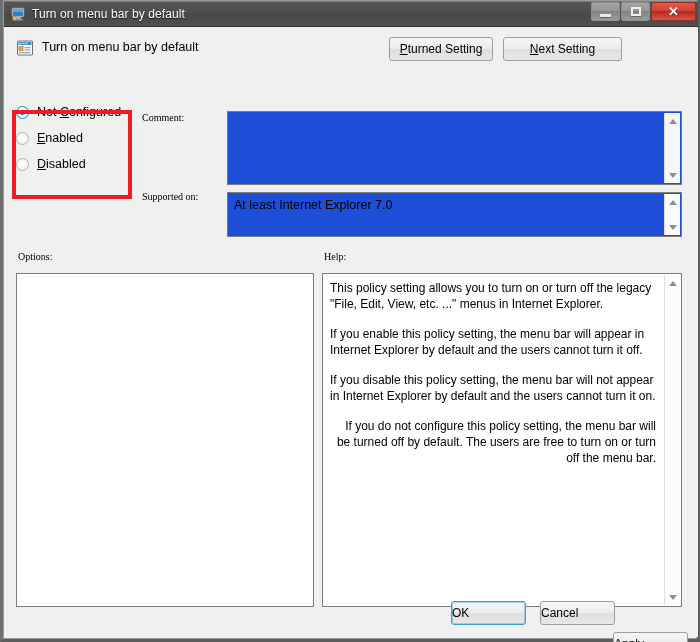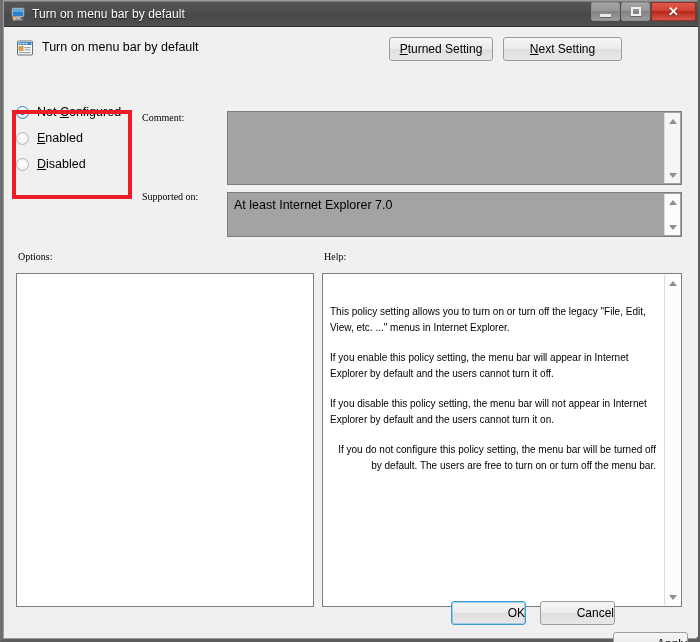--- a/index.html
+++ b/index.html
@@ -231,21 +231,21 @@
     color: #000000;
     font-family: Liberation Serif, serif;
   }
   #lbl-comment { left: 138px; top: 85px; }
   #lbl-supported { left: 138px; top: 164px; }
   #lbl-options { left: 14px; top: 224px; }
   #lbl-help { left: 320px; top: 224px; }
 
   .textbox {
     position: absolute;
-    background: #a3a3a3;
+    background: #1d4ed8;
     border: 1px solid #7d7d7d;
     box-sizing: border-box;
   }
   #comment-box {
     left: 223px;
     top: 84px;
     width: 455px;
     height: 74px;
   }
   #supported-box {
@@ -336,26 +336,25 @@
     border: 1px solid #7d7d7d;
     box-sizing: border-box;
   }
   #help-text {
     position: absolute;
     left: 0; top: 0;
     right: 17px;
     bottom: 0;
     padding: 6px 8px 6px 7px;
     box-sizing: border-box;
-    font-size: 10px;
+    font-size: 12px;
     line-height: 16px;
     color: #000000;
     font-family: "Liberation Sans", sans-serif;
     overflow: hidden;
-    margin-top: 24px;
   }
   #help-text p {
     margin: 0 0 14px 0;
   }
   #help-text p:last-child { margin-bottom: 0; text-align: right; }
 
   
   #bottom-bar {
     position: absolute;
     left: 0;
@@ -370,21 +369,21 @@
     height: 24px;
     box-sizing: border-box;
     border: 1px solid #9c9c9c;
     border-radius: 3px;
     background: linear-gradient(to bottom, #f6f6f6 0%, #ececec 48%, #dfdfdf 52%, #e8e8e8 100%);
     font-size: 12px;
     color: #000000;
     font-family: "Liberation Sans", sans-serif;
     display: flex;
     align-items: center;
-    justify-content: flex-end;
+    justify-content: flex-start;
     cursor: default;
   }
   .dlgbtn.default {
     border: 1px solid #3c9ad4;
     box-shadow: 0 0 0 1px rgba(92,178,223,0.55) inset;
   }
   #btn-ok     { left: 447px; }
   #btn-cancel { left: 528px; margin-left: 8px; }
   #btn-apply  { left: 609px; margin-top: 31px; }
 </style>

